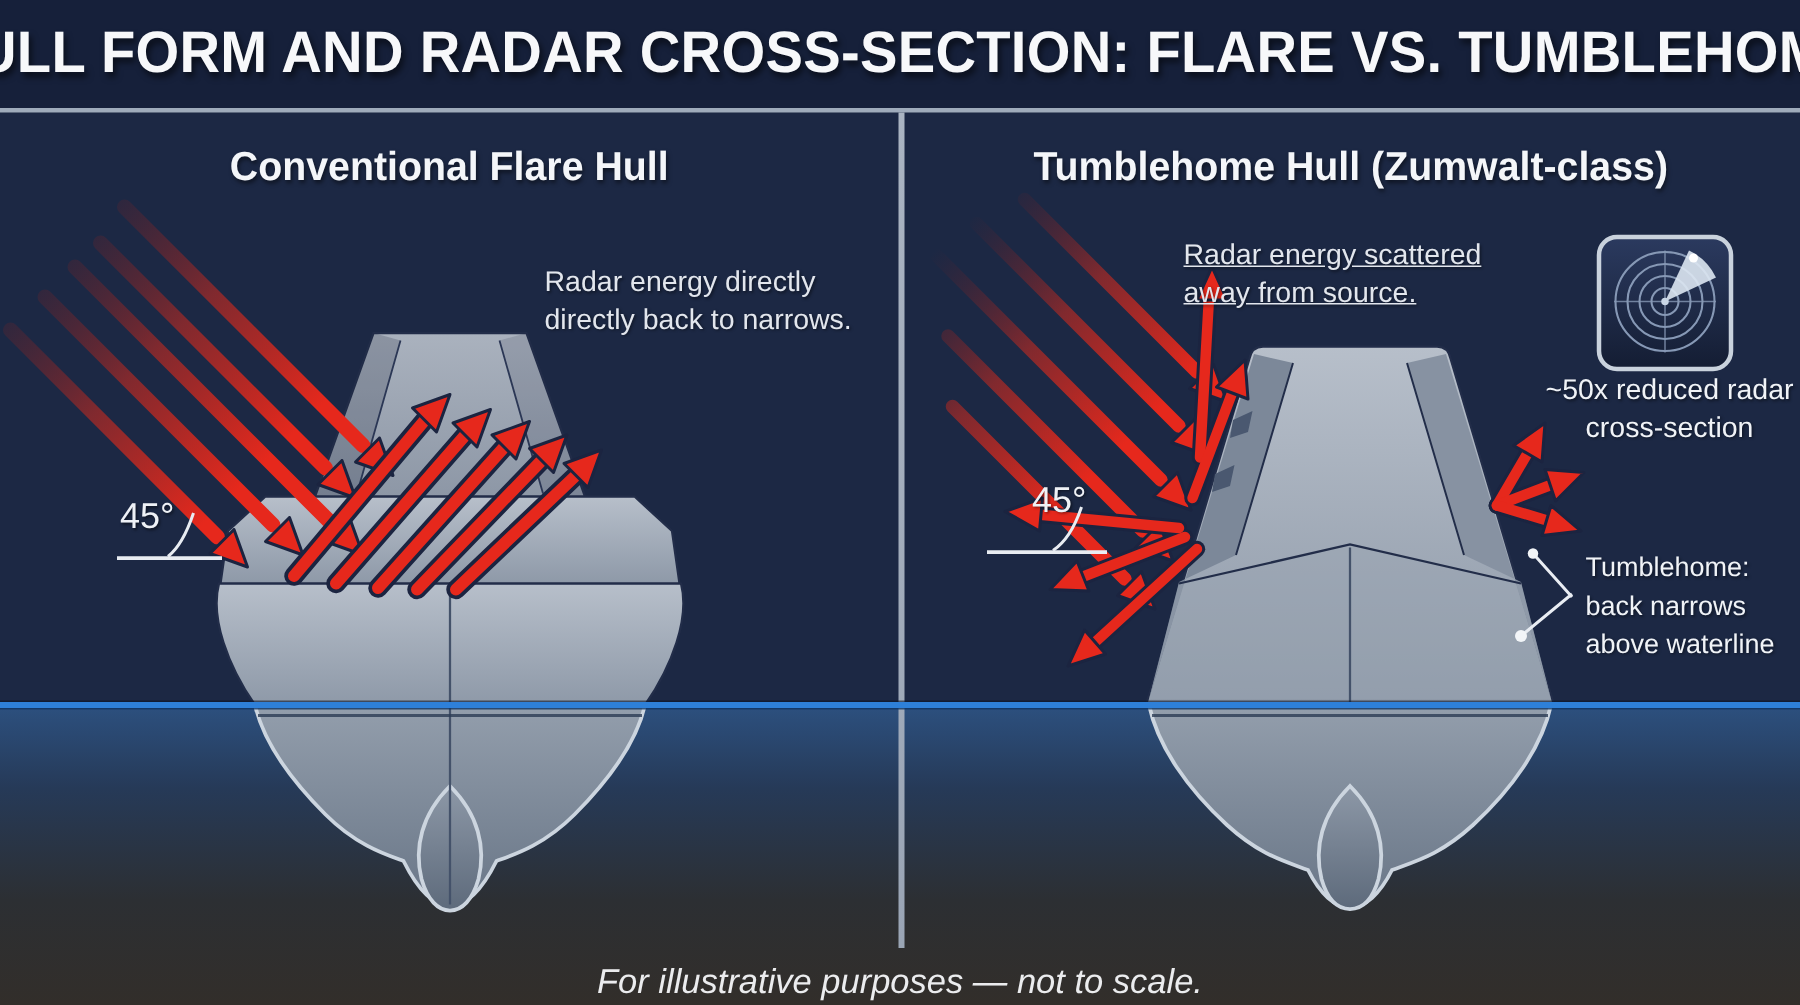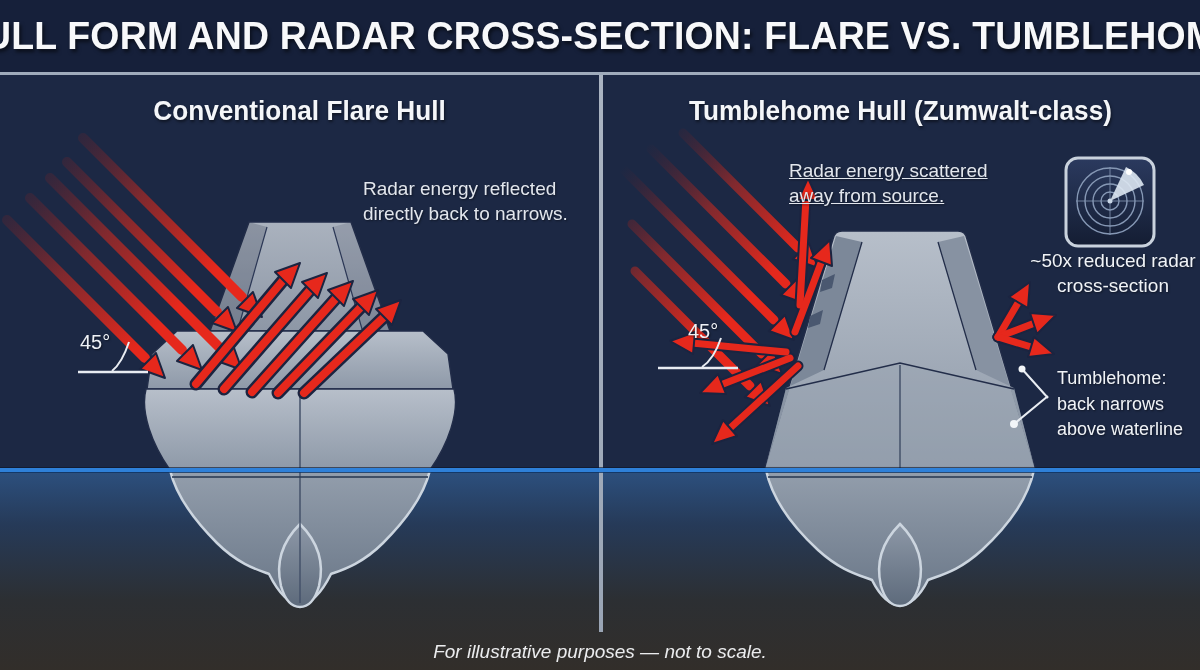--- a/index.html
+++ b/index.html
@@ -12,28 +12,28 @@
     transform:scaleX(.96);text-shadow:2px 3px 4px rgba(0,0,0,.55);}
   .divider{position:absolute;left:599px;top:75px;width:4px;height:557px;
     background:linear-gradient(to bottom,#aab4c2,#9aa5b5);}
   .waterline{position:absolute;left:0;top:468px;width:1200px;height:4px;background:#2e80d9;
     box-shadow:0 1px 0 rgba(15,52,100,.8),0 -1px 0 rgba(10,20,40,.6);}
   .heading{position:absolute;top:96px;width:599px;text-align:center;color:#f4f6f9;
     font-size:27px;font-weight:bold;transform:scaleX(.97);text-shadow:1px 2px 3px rgba(0,0,0,.5);}
   .heading.left{left:0;}
   .heading.right{left:601px;}
   .note{position:absolute;color:#e2e6ed;font-size:19px;line-height:25px;text-shadow:1px 1px 2px rgba(0,0,0,.45);}
-  .angle{position:absolute;color:#eef1f6;font-size:20px;font-weight:normal;text-shadow:1px 1px 2px rgba(0,0,0,.5);}
+  .angle{position:absolute;color:#eef1f6;font-size:24px;font-weight:normal;text-shadow:1px 1px 2px rgba(0,0,0,.5);}
   .art{position:absolute;left:0;top:0;}
   .radar-badge-text{position:absolute;left:1020px;top:248px;width:186px;text-align:center;
     color:#f0f3f7;font-size:19px;line-height:25px;text-shadow:1px 1px 2px rgba(0,0,0,.45);}
   .tumble-note{position:absolute;left:1057px;top:366px;color:#f0f3f7;font-size:18px;line-height:25.5px;
     text-shadow:1px 1px 2px rgba(0,0,0,.45);}
   .caption{position:absolute;left:0;top:641px;width:1200px;text-align:center;color:#ebecee;
-    font-size:19px;font-style:italic;}
+    font-size:23px;font-style:italic;}
   .radar-icon-box{position:absolute;left:1063px;top:155px;width:94px;height:94px;}
 </style>
 </head>
 <body>
 
 <div class="stage">
 
   <svg class="art" width="1200" height="670" viewBox="0 0 1200 670">
     <defs>
       <linearGradient id="hullLight" x1="0" y1="0" x2="0" y2="1">
@@ -206,21 +206,21 @@
   </div>
 
   <div class="divider"></div>
 
   <div class="waterline"></div>
 
   <div class="heading left">Conventional Flare Hull</div>
   <div class="heading right">Tumblehome Hull (Zumwalt-class)</div>
 
   <div class="note" style="left:363px;top:176px;">
-    <div>Radar energy reflected</div>
+    <div>Radar energy directly</div>
     <div>directly back to narrows.</div>
   </div>
   <div class="note" style="left:789px;top:158px;text-decoration:underline;">
     <div>Radar energy scattered</div>
     <div>away from source.</div>
   </div>
 
   <div class="angle" style="left:80px;top:331px;">45°</div>
   <div class="angle" style="left:688px;top:320px;">45°</div>
 

